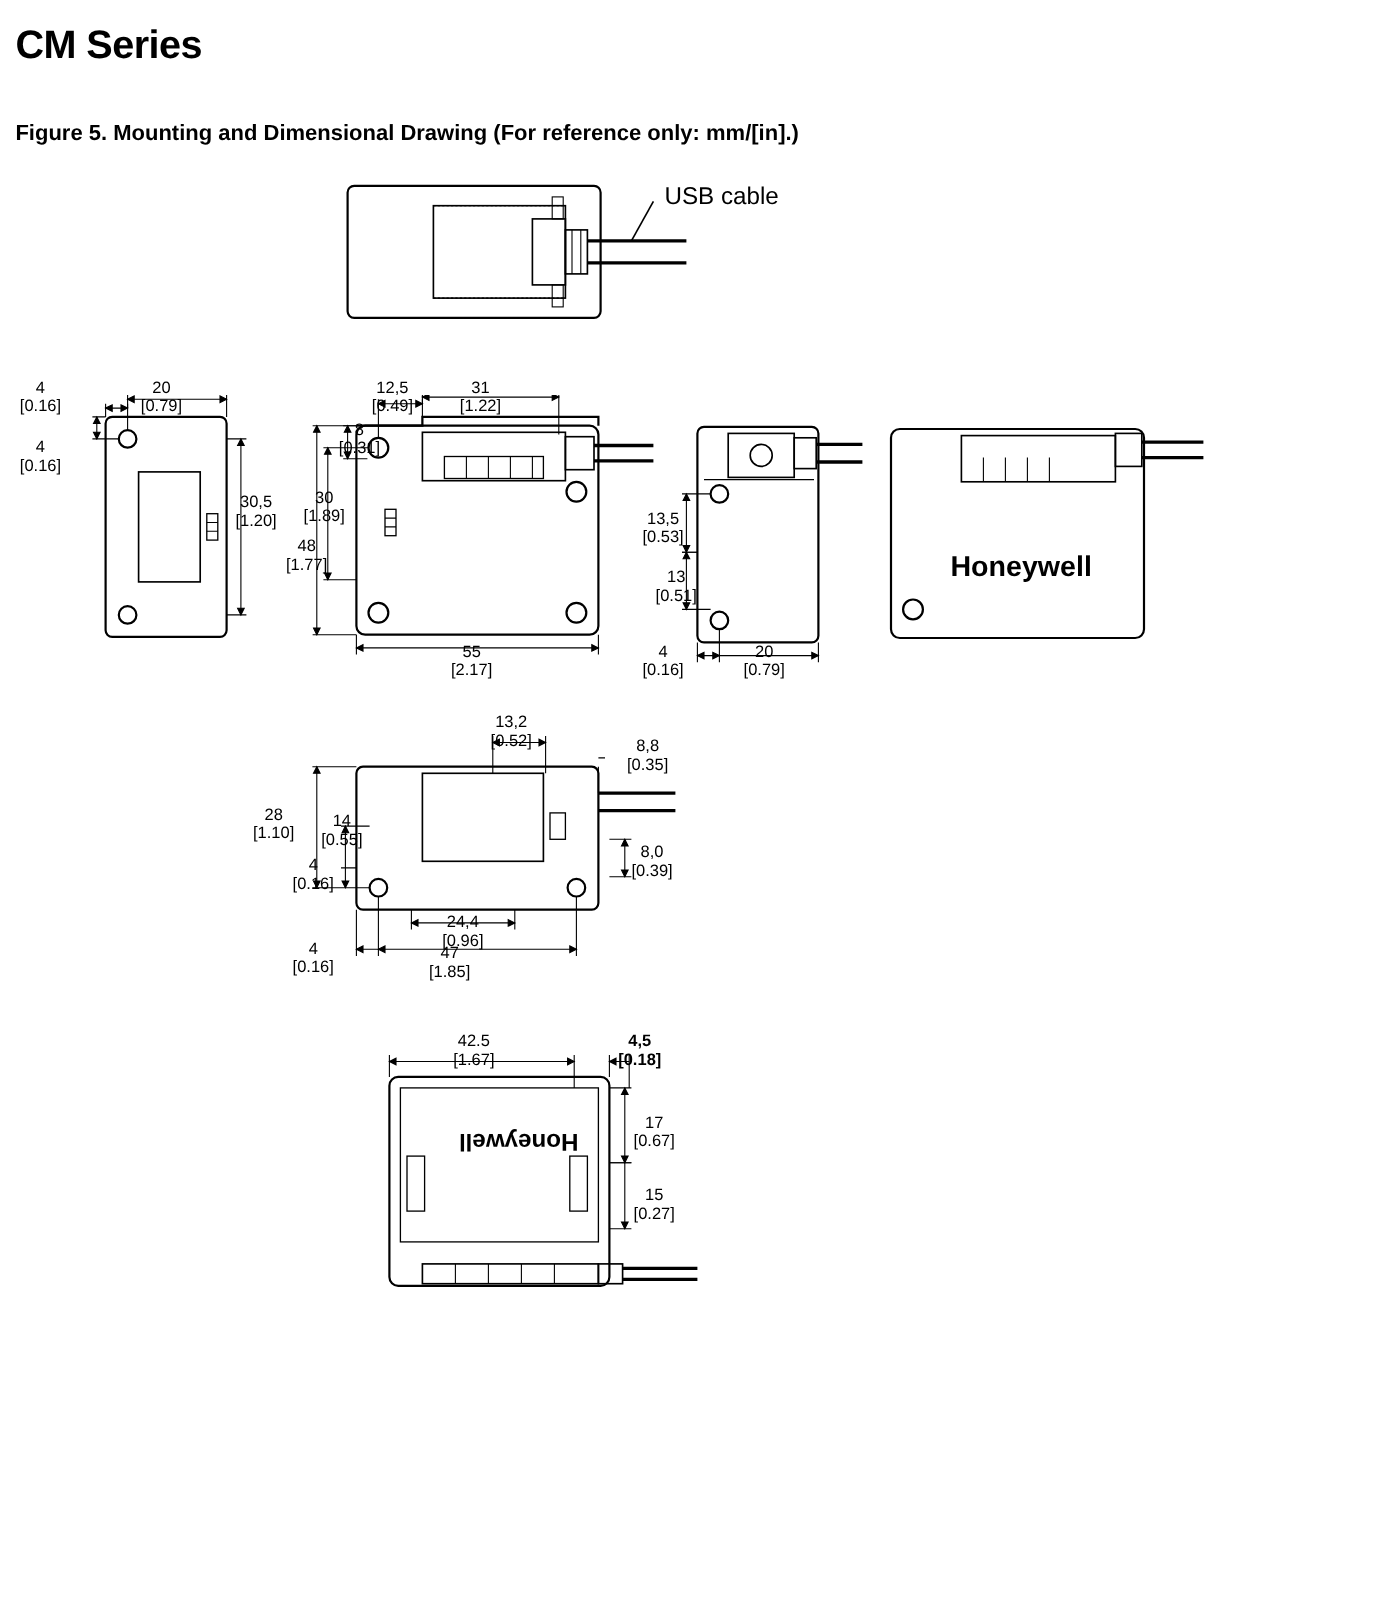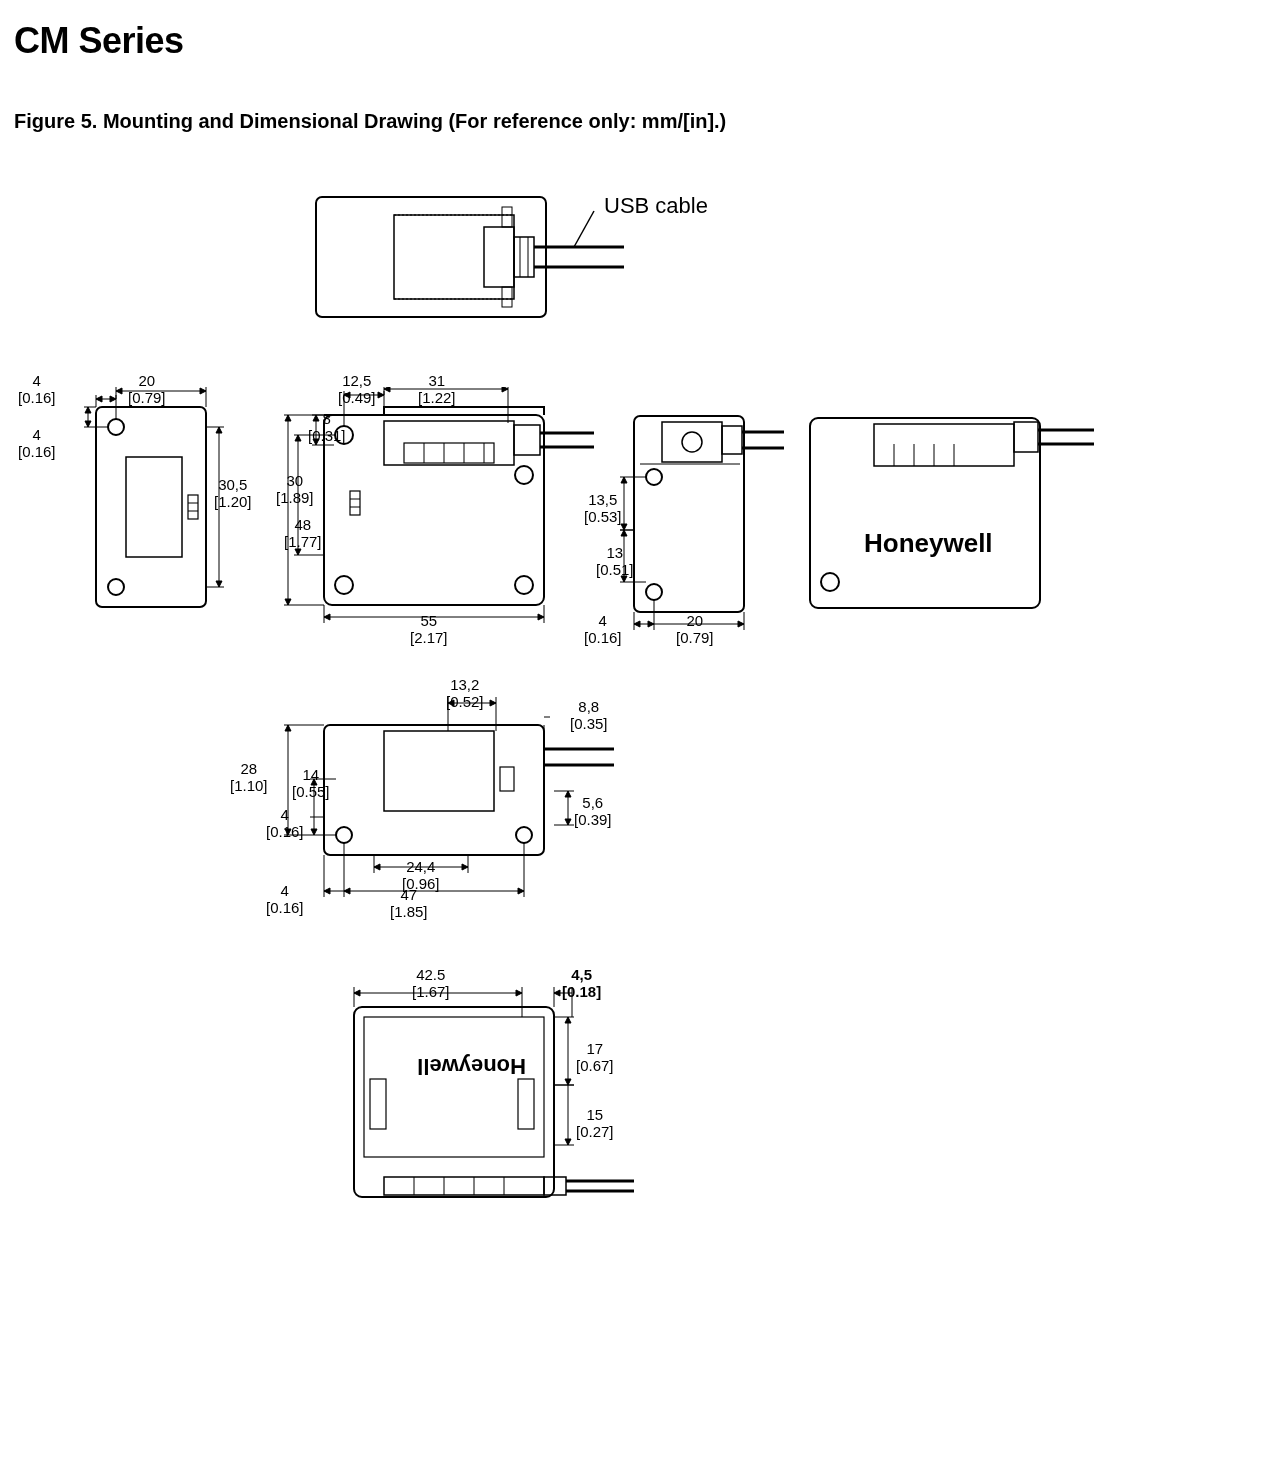--- a/index.html
+++ b/index.html
@@ -12,21 +12,21 @@
   }
   h1 {
     font-size: 36px;
     font-weight: 900;
     letter-spacing: -0.5px;
     margin-bottom: 48px;
   }
   .figure-caption {
     font-size: 20px;
     font-weight: 700;
-    margin-bottom: 44px;
+    margin-bottom: 16px;
   }
   .drawing-area {
     position: relative;
     width: 1240px;
     height: 1280px;
   }
   .view {
     position: absolute;
   }
   svg { display: block; }
@@ -211,21 +211,21 @@
         <line x1="40" y1="230" x2="260" y2="230"></line>
         <polygon points="40,230 46,227 46,233" fill="#000"></polygon>
         <polygon points="260,230 254,227 254,233" fill="#000"></polygon>
       </g>
     </svg>
   </div>
   <div class="dim-label" style="left:324px; top:196px;"><span>12,5</span><br><span>[0.49]</span></div>
   <div class="dim-label" style="left:404px; top:196px;"><span>31</span><br><span>[1.22]</span></div>
   <div class="dim-label" style="left:294px; top:234px;"><span>8</span><br><span>[0.31]</span></div>
   <div class="dim-label" style="left:262px; top:296px;"><span>30</span><br><span>[1.89]</span></div>
-  <div class="dim-label" style="left:246px; top:340px;margin-left:24px;"><span>48</span><br><span>[1.77]</span></div>
+  <div class="dim-label" style="left:246px; top:340px;"><span>48</span><br><span>[1.77]</span></div>
   <div class="dim-label" style="left:396px; top:436px;"><span>55</span><br><span>[2.17]</span></div>
 
   <div class="view" style="left:600px; top:225px;">
     <svg width="180" height="240" viewBox="0 0 180 240">
       <g stroke="#000" stroke-width="2" fill="none">
         <rect x="20" y="14" width="110" height="196" rx="6"></rect>
         <circle cx="40" cy="75" r="8"></circle>
         <circle cx="40" cy="190" r="8"></circle>
         <rect x="48" y="20" width="60" height="40" stroke-width="1.5"></rect>
         <circle cx="78" cy="40" r="10" stroke-width="1.5"></circle>
@@ -342,21 +342,21 @@
         <line x1="50" y1="194" x2="70" y2="194"></line>
         <polygon points="50,194 56,191 56,197" fill="#000"></polygon>
       </g>
     </svg>
   </div>
   <div class="dim-label" style="left:432px; top:500px;"><span>13,2</span><br><span>[0.52]</span></div>
   <div class="dim-label" style="left:536px; top:522px;margin-left:20px;"><span>8,8</span><br><span>[0.35]</span></div>
   <div class="dim-label" style="left:216px; top:584px;"><span>28</span><br><span>[1.10]</span></div>
   <div class="dim-label" style="left:278px; top:590px;"><span>14</span><br><span>[0.55]</span></div>
   <div class="dim-label" style="left:252px; top:630px;"><span>4</span><br><span>[0.16]</span></div>
-  <div class="dim-label" style="left:560px; top:618px;"><span>5,6</span><br><span>[0.39]</span></div>
+  <div class="dim-label" style="left:560px; top:618px;"><span>8,0</span><br><span>[0.39]</span></div>
   <div class="dim-label" style="left:388px; top:682px;"><span>24,4</span><br><span>[0.96]</span></div>
   <div class="dim-label" style="left:252px; top:706px;"><span>4</span><br><span>[0.16]</span></div>
   <div class="dim-label" style="left:376px; top:710px;"><span>47</span><br><span>[1.85]</span></div>
 
   <div class="view" style="left:300px; top:800px;">
     <svg width="340" height="280" viewBox="0 0 340 280">
       <g stroke="#000" stroke-width="2" fill="none">
         <rect x="40" y="30" width="200" height="190" rx="8"></rect>
         <rect x="50" y="40" width="180" height="140" stroke-width="1.2"></rect>
         <rect x="56" y="102" width="16" height="50" stroke-width="1.2"></rect>

